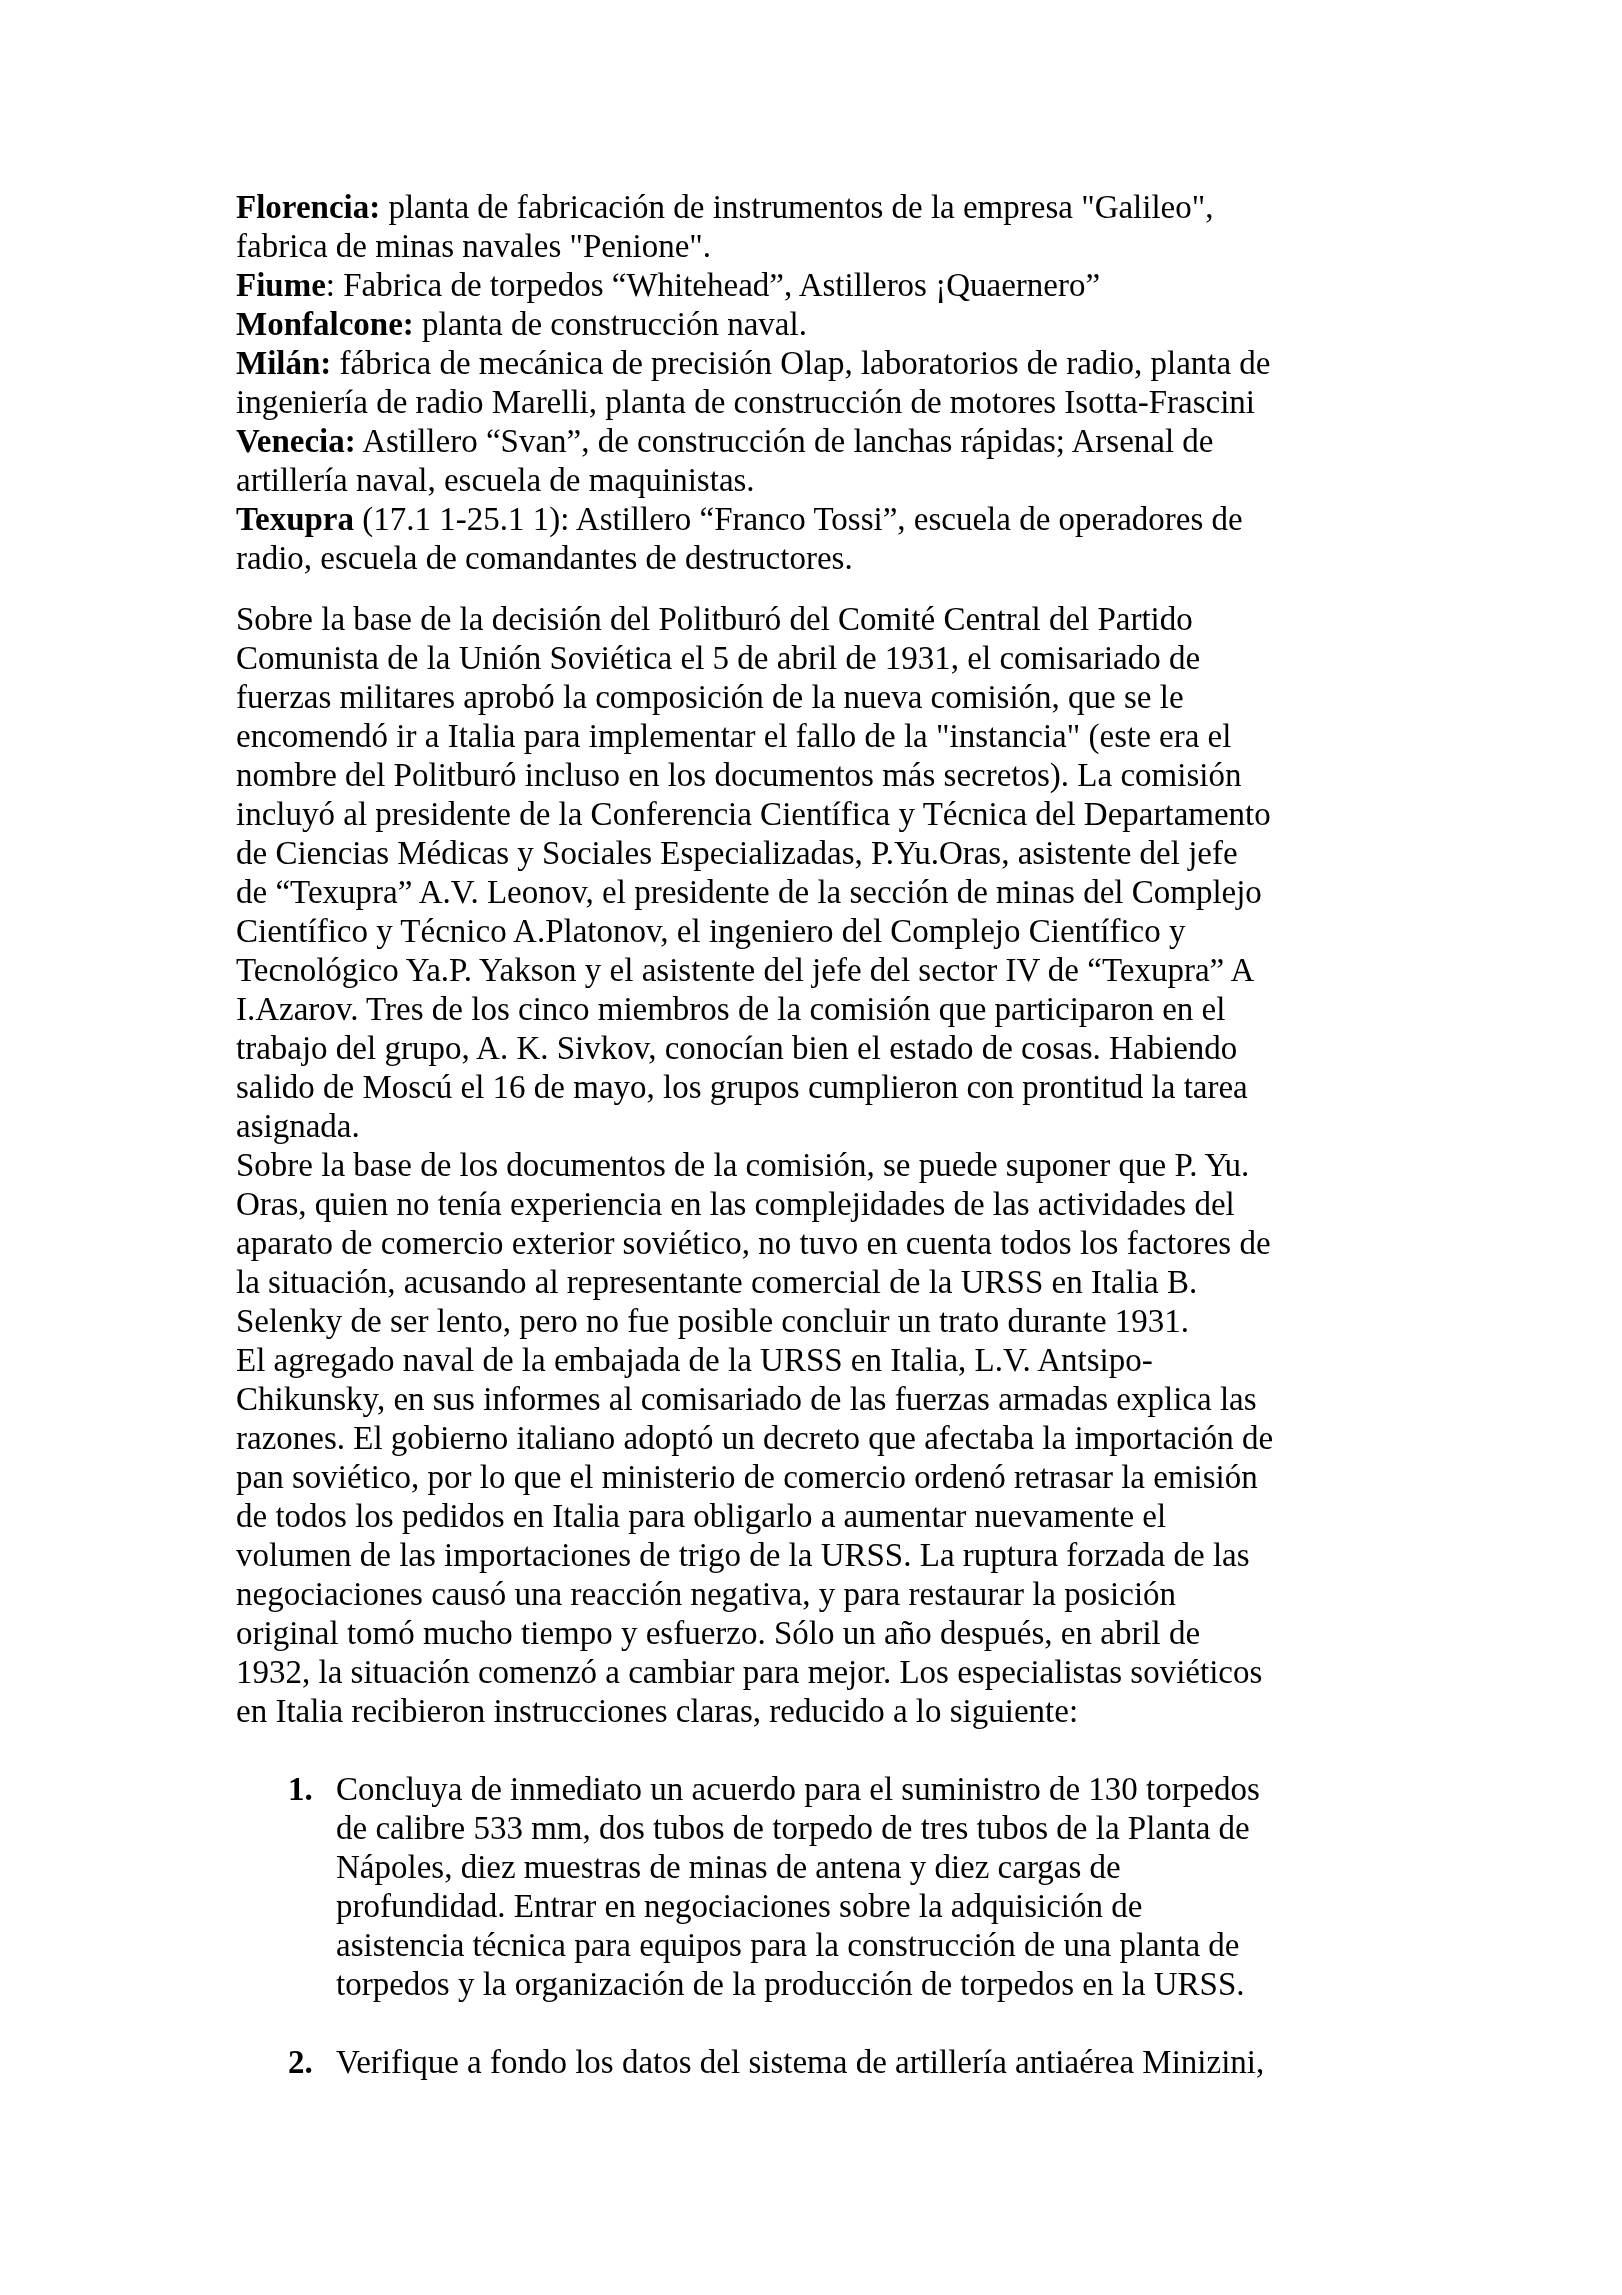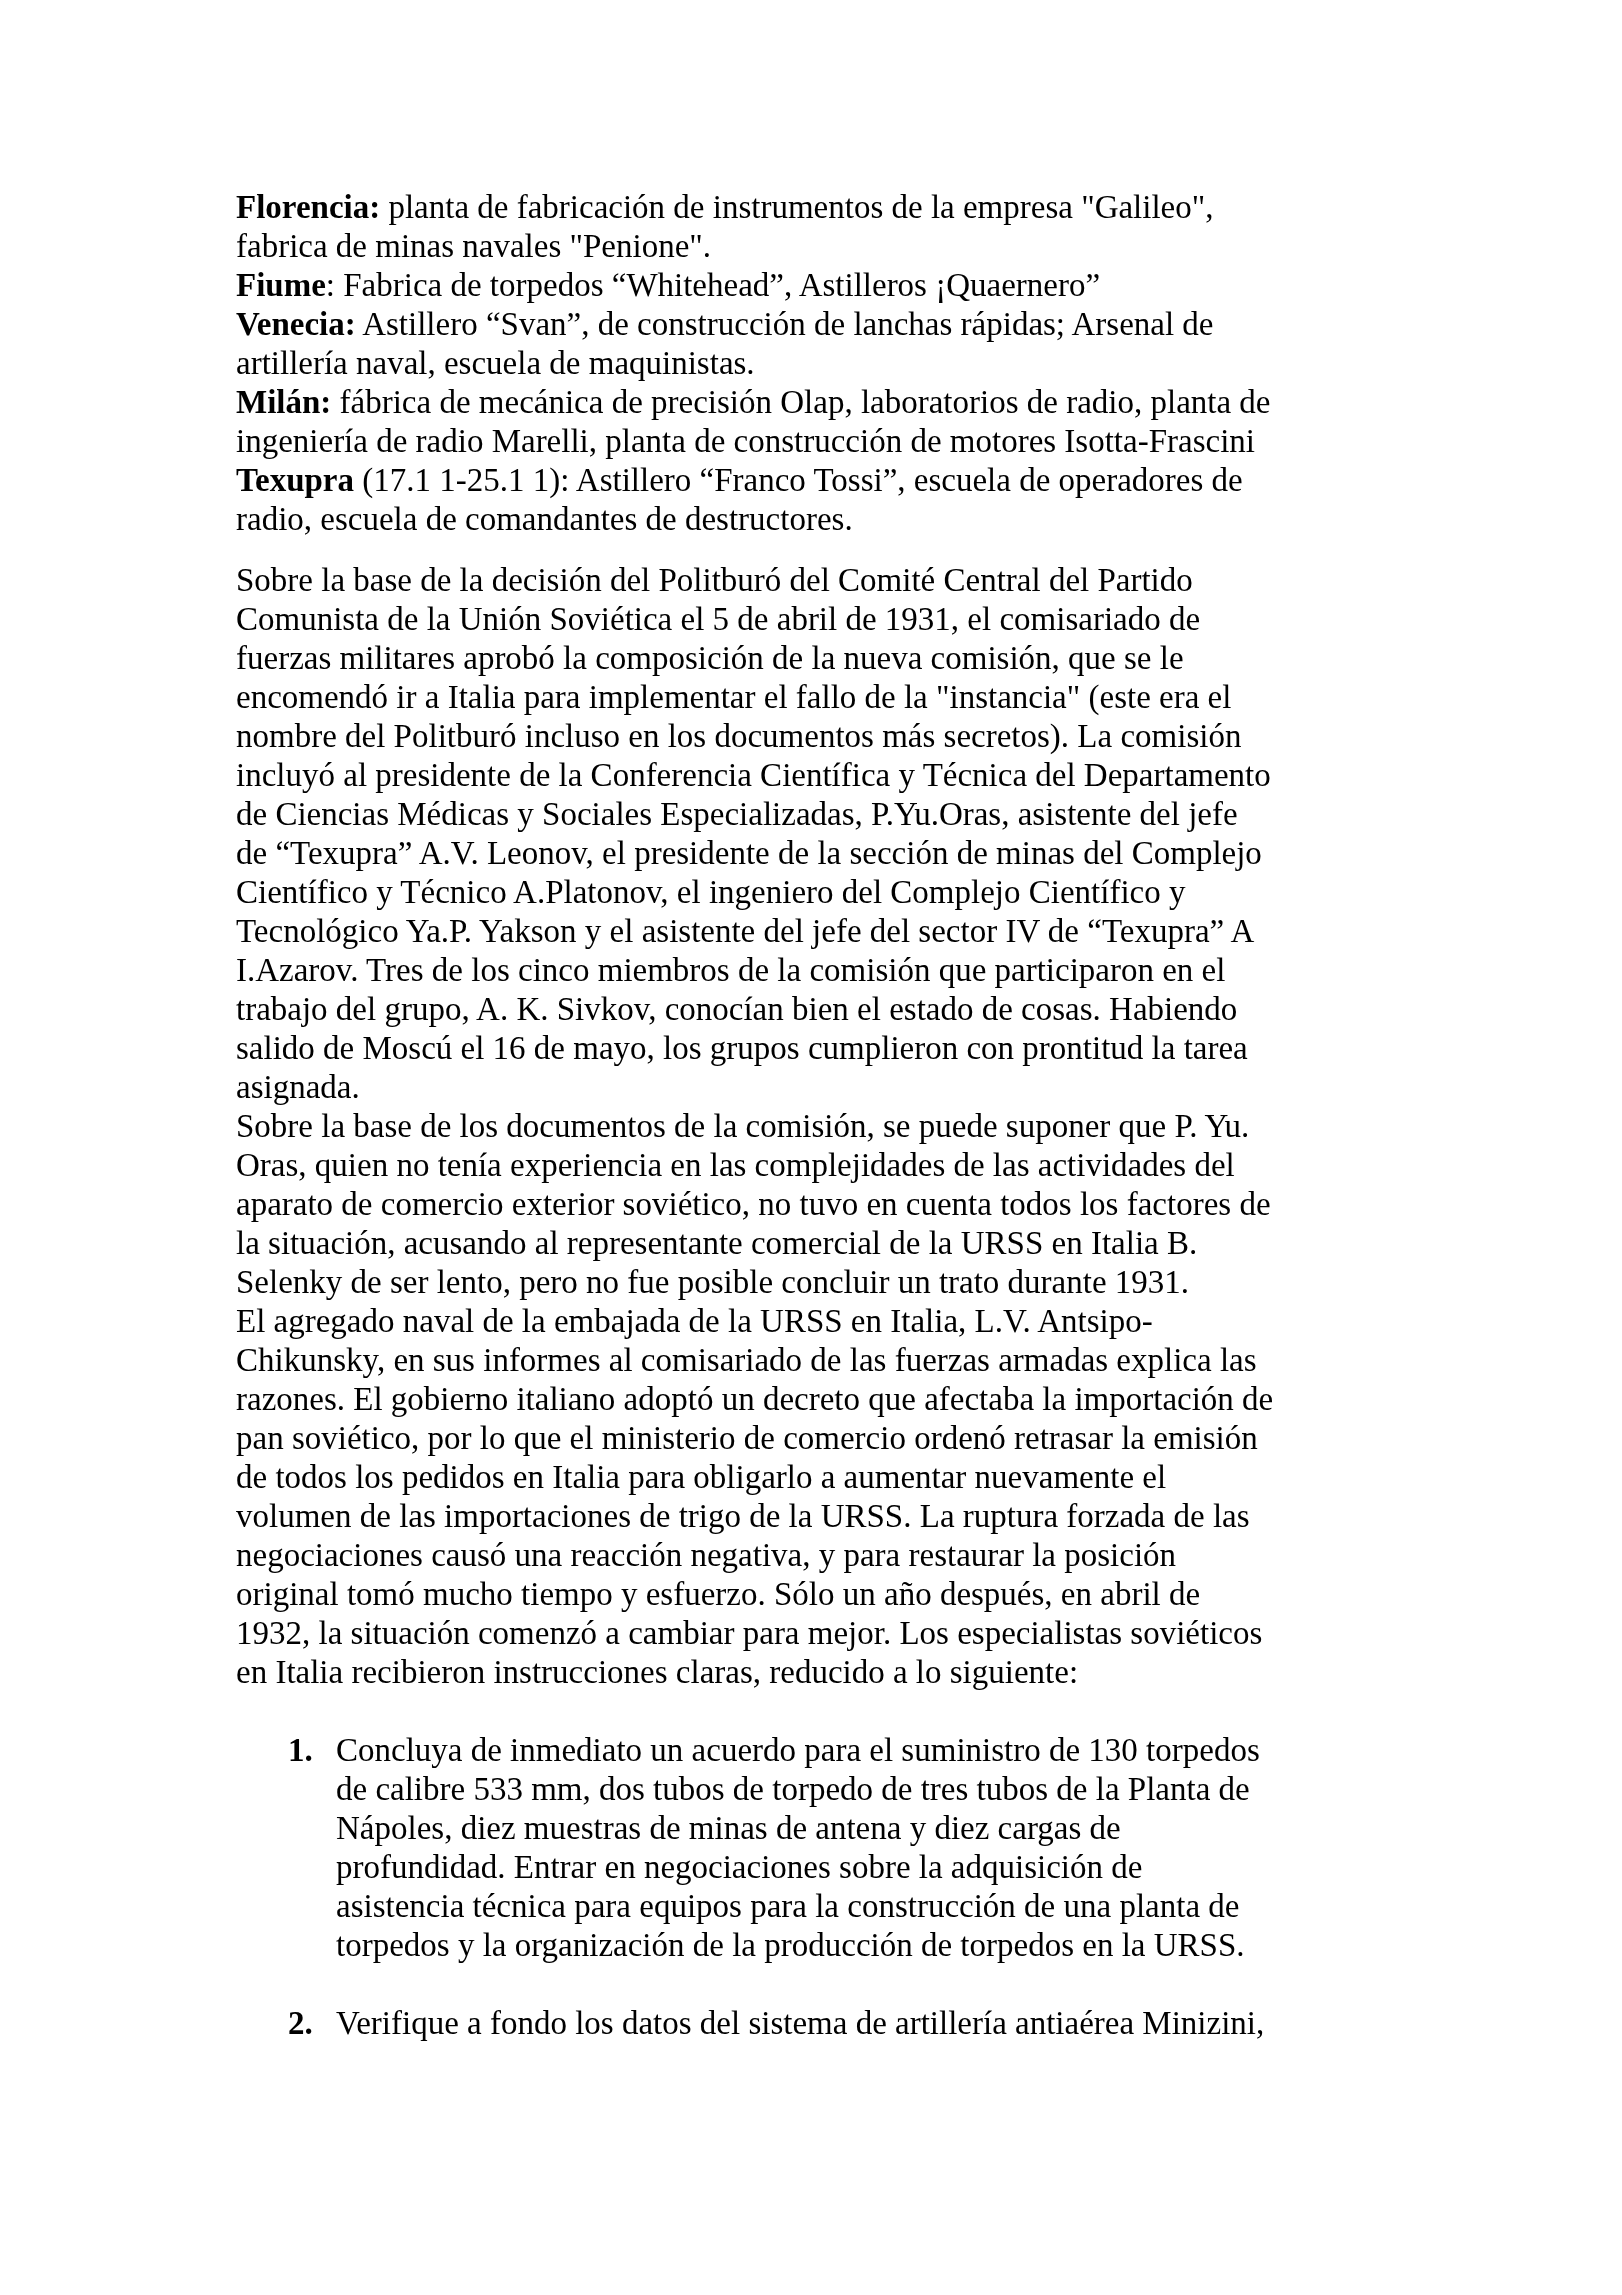--- a/index.html
+++ b/index.html
@@ -46,22 +46,23 @@
   }
 </style>
 </head>
 <body>
 
 <div class="page">
 
   <section>
     <p class="entry"><b>Florencia:</b><span> planta de fabricación de instrumentos de la empresa "Galileo", fabrica de minas navales "Penione".</span></p>
     <p class="entry"><b>Fiume</b><span>: Fabrica de torpedos “Whitehead”, Astilleros ¡Quaernero”</span></p>
+    <p class="entry"><b>Monfalcone:</b><span> planta de construcción naval.</span></p>
+    <p class="entry"><b>Milán:</b><span> fábrica de mecánica de precisión Olap, laboratorios de radio, planta de ingeniería de radio Marelli, planta de construcción de motores Isotta-Frascini</span></p>
     <p class="entry"><b>Venecia:</b><span> Astillero “Svan”, de construcción de lanchas rápidas; Arsenal de artillería naval, escuela de maquinistas.</span></p>
-    <p class="entry"><b>Milán:</b><span> fábrica de mecánica de precisión Olap, laboratorios de radio, planta de ingeniería de radio Marelli, planta de construcción de motores Isotta-Frascini</span></p>
     <p class="entry"><b>Texupra</b><span> (17.1 1-25.1 1): Astillero “Franco Tossi”, escuela de operadores de radio, escuela de comandantes de destructores.</span></p>
   </section>
 
   <section>
     <p class="para gap-top">Sobre la base de la decisión del Politburó del Comité Central del Partido Comunista de la Unión Soviética el 5 de abril de 1931, el comisariado de fuerzas militares aprobó la composición de la nueva comisión, que se le encomendó ir a Italia para implementar el fallo de la "instancia" (este era el nombre del Politburó incluso en los documentos más secretos). La comisión incluyó al presidente de la Conferencia Científica y Técnica del Departamento de Ciencias Médicas y Sociales Especializadas, P.Yu.Oras, asistente del jefe de “Texupra” A.V. Leonov, el presidente de la sección de minas del Complejo Científico y Técnico A.Platonov, el ingeniero del Complejo Científico y Tecnológico Ya.P. Yakson y el asistente del jefe del sector IV de “Texupra” A I.Azarov. Tres de los cinco miembros de la comisión que participaron en el trabajo del grupo, A. K. Sivkov, conocían bien el estado de cosas. Habiendo salido de Moscú el 16 de mayo, los grupos cumplieron con prontitud la tarea asignada.</p>
     <p class="para">Sobre la base de los documentos de la comisión, se puede suponer que P. Yu. Oras, quien no tenía experiencia en las complejidades de las actividades del aparato de comercio exterior soviético, no tuvo en cuenta todos los factores de la situación, acusando al representante comercial de la URSS en Italia B. Selenky de ser lento, pero no fue posible concluir un trato durante 1931.</p>
     <p class="para">El agregado naval de la embajada de la URSS en Italia, L.V. Antsipo-Chikunsky, en sus informes al comisariado de las fuerzas armadas explica las razones. El gobierno italiano adoptó un decreto que afectaba la importación de pan soviético, por lo que el ministerio de comercio ordenó retrasar la emisión de todos los pedidos en Italia para obligarlo a aumentar nuevamente el volumen de las importaciones de trigo de la URSS. La ruptura forzada de las negociaciones causó una reacción negativa, y para restaurar la posición original tomó mucho tiempo y esfuerzo. Sólo un año después, en abril de 1932, la situación comenzó a cambiar para mejor. Los especialistas soviéticos en Italia recibieron instrucciones claras, reducido a lo siguiente:</p>
   </section>
 
   <section>

